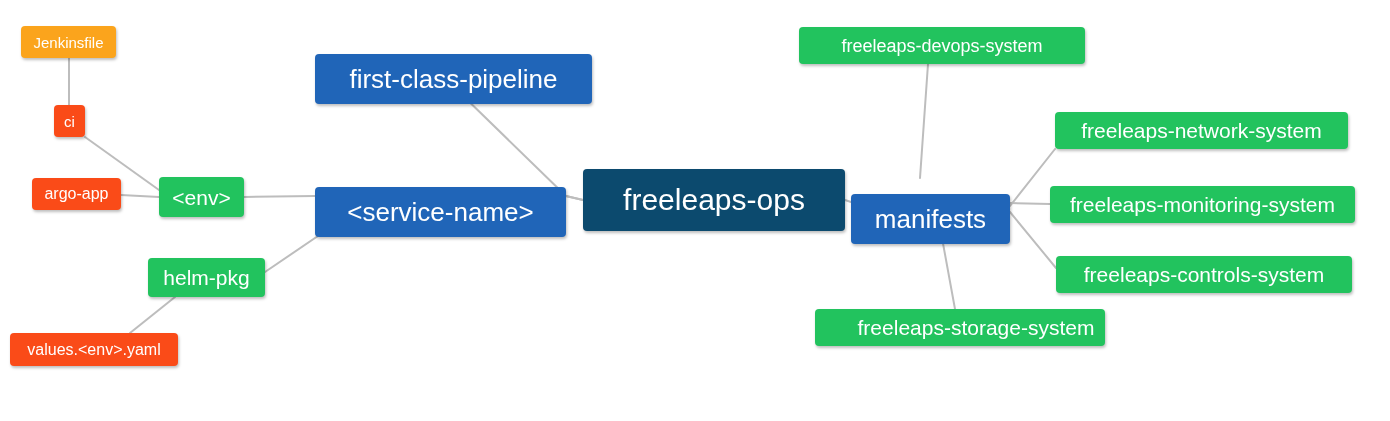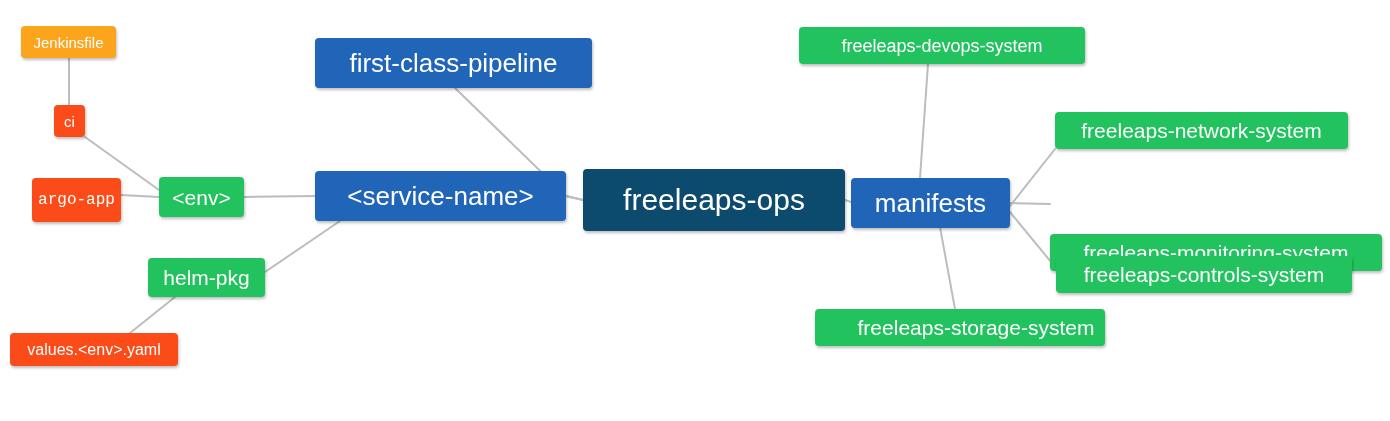--- a/index.html
+++ b/index.html
@@ -40,21 +40,21 @@
     box-shadow: 1px 2px 3px rgba(0,0,0,0.26);
     user-select: none;
     cursor: default;
   }
   .node-label {
     display: block;
     color: #ffffff;
   }
   
   .n-root     { background: #0c4a6e; }
-  .n-blue     { background: #2065b8; }
+  .n-blue     { background: #2065b8; margin-top: 16px; }
   .n-green    { background: #22c35e; }
   .n-red      { background: #fa4b18; }
   .n-orange   { background: #fba41c; }
 </style>
 </head>
 <body>
 
 <div id="mindmap-canvas">
   <svg id="edge-layer" viewBox="0 0 1390 421" width="1390" height="421" xmlns="http://www.w3.org/2000/svg">
       <path d="M 583 200 L 566 196 L 455 88" fill="none" stroke="#bdbdbd" stroke-width="2" stroke-linecap="round"></path>
@@ -87,36 +87,36 @@
       </div>
       <div class="node n-green" style="left: 159px; top: 177px; width: 85px; height: 40px; font-size: 21px;">
         <span class="node-label">&lt;env&gt;</span>
       </div>
       <div class="node n-green" style="left: 148px; top: 258px; width: 117px; height: 39px; font-size: 21px;">
         <span class="node-label">helm-pkg</span>
       </div>
       <div class="node n-red" style="left: 54px; top: 105px; width: 31px; height: 32px; font-size: 15px;">
         <span class="node-label">ci</span>
       </div>
-      <div class="node n-red" style="left: 32px; top: 178px; width: 89px; height: 44px; font-size: 16px; font-family: Liberation Mono, monospace;">
+      <div class="node n-red" style="left: 32px; top: 178px; width: 89px; height: 32px; font-size: 16px;">
         <span class="node-label">argo-app</span>
       </div>
       <div class="node n-red" style="left: 10px; top: 333px; width: 168px; height: 33px; font-size: 16px;">
         <span class="node-label">values.&lt;env&gt;.yaml</span>
       </div>
       <div class="node n-orange" style="left: 21px; top: 26px; width: 95px; height: 32px; font-size: 15px;">
         <span class="node-label">Jenkinsfile</span>
       </div>
       <div class="node n-green" style="left: 799px; top: 27px; width: 286px; height: 37px; font-size: 18px;">
         <span class="node-label">freeleaps-devops-system</span>
       </div>
       <div class="node n-green" style="left: 1055px; top: 112px; width: 293px; height: 37px; font-size: 21px; justify-content: center;">
         <span class="node-label">freeleaps-network-system</span>
       </div>
-      <div class="node n-green" style="left: 1050px; top: 186px; width: 332px; height: 37px; font-size: 21px; margin-top: 48px;">
+      <div class="node n-green" style="left: 1050px; top: 186px; width: 305px; height: 37px; font-size: 21px;">
         <span class="node-label">freeleaps-monitoring-system</span>
       </div>
       <div class="node n-green" style="left: 1056px; top: 256px; width: 296px; height: 37px; font-size: 21px;">
         <span class="node-label">freeleaps-controls-system</span>
       </div>
       <div class="node n-green" style="left: 815px; top: 309px; width: 290px; height: 37px; font-size: 21px; padding-left: 32px;">
         <span class="node-label">freeleaps-storage-system</span>
       </div>
     </div>
 </div>

